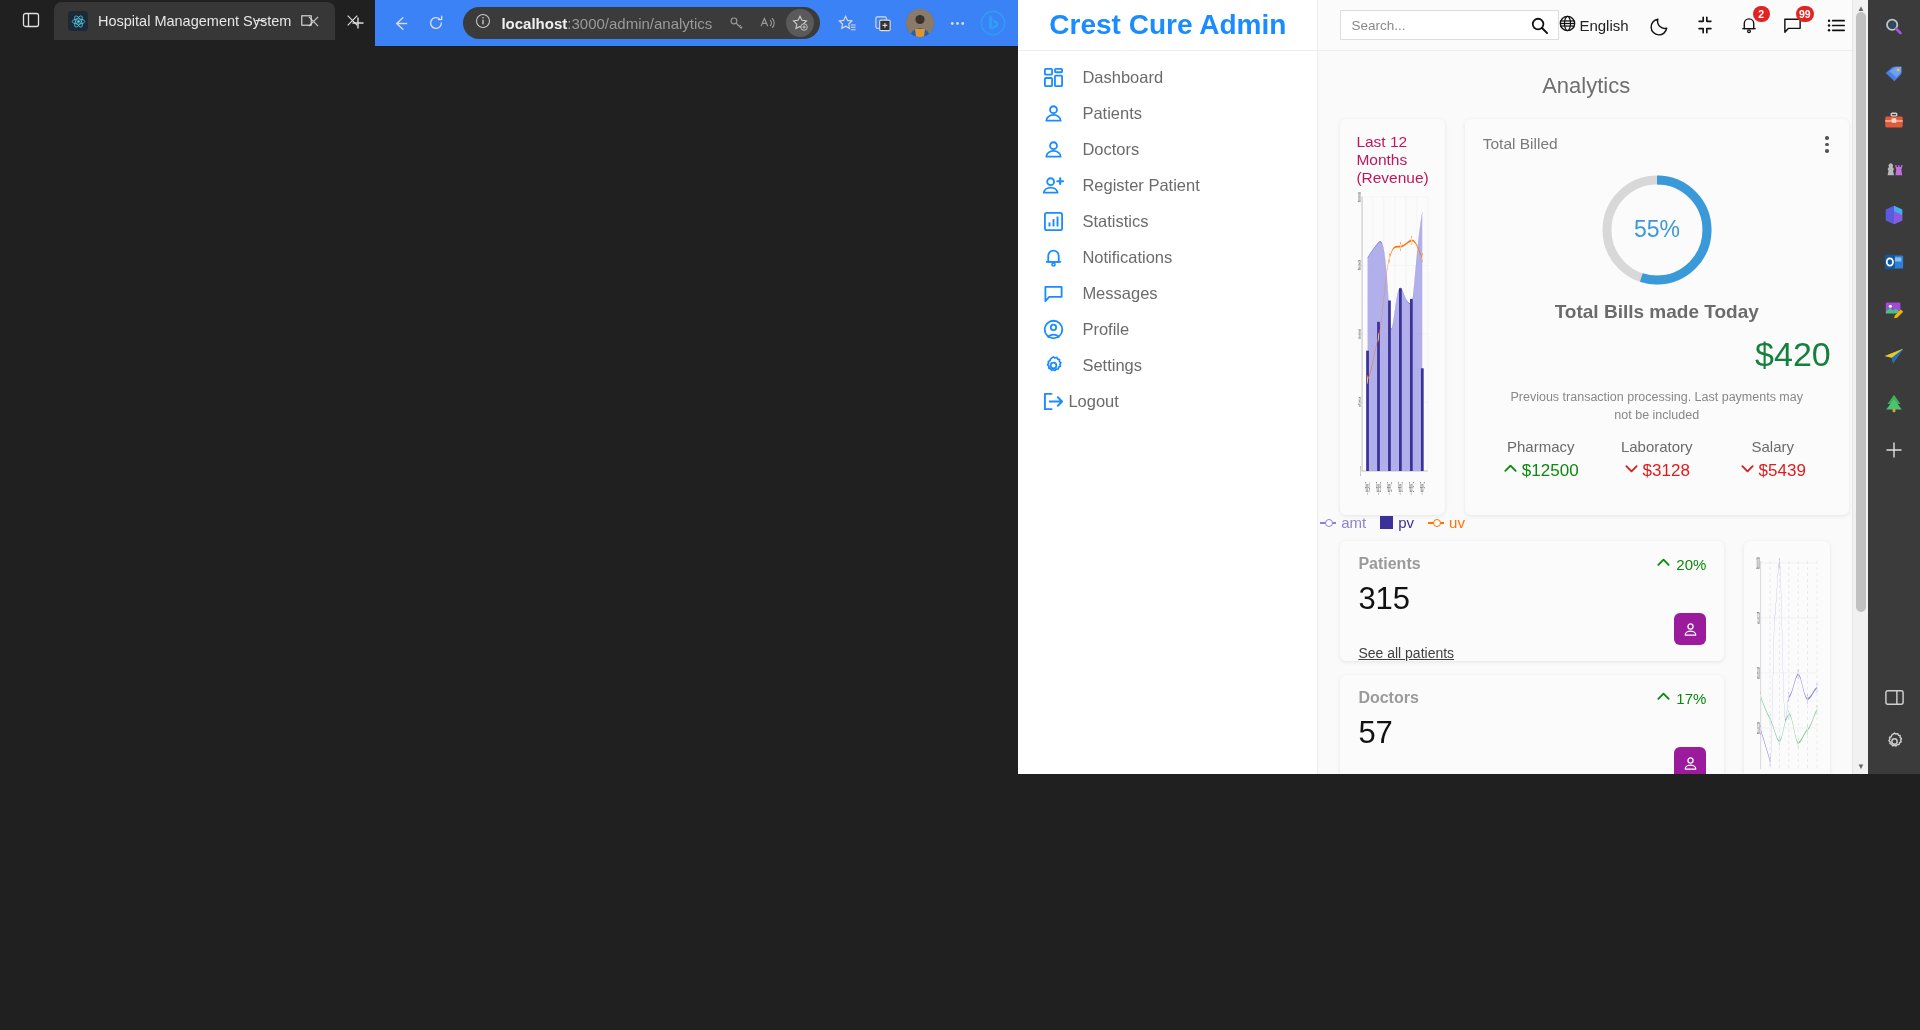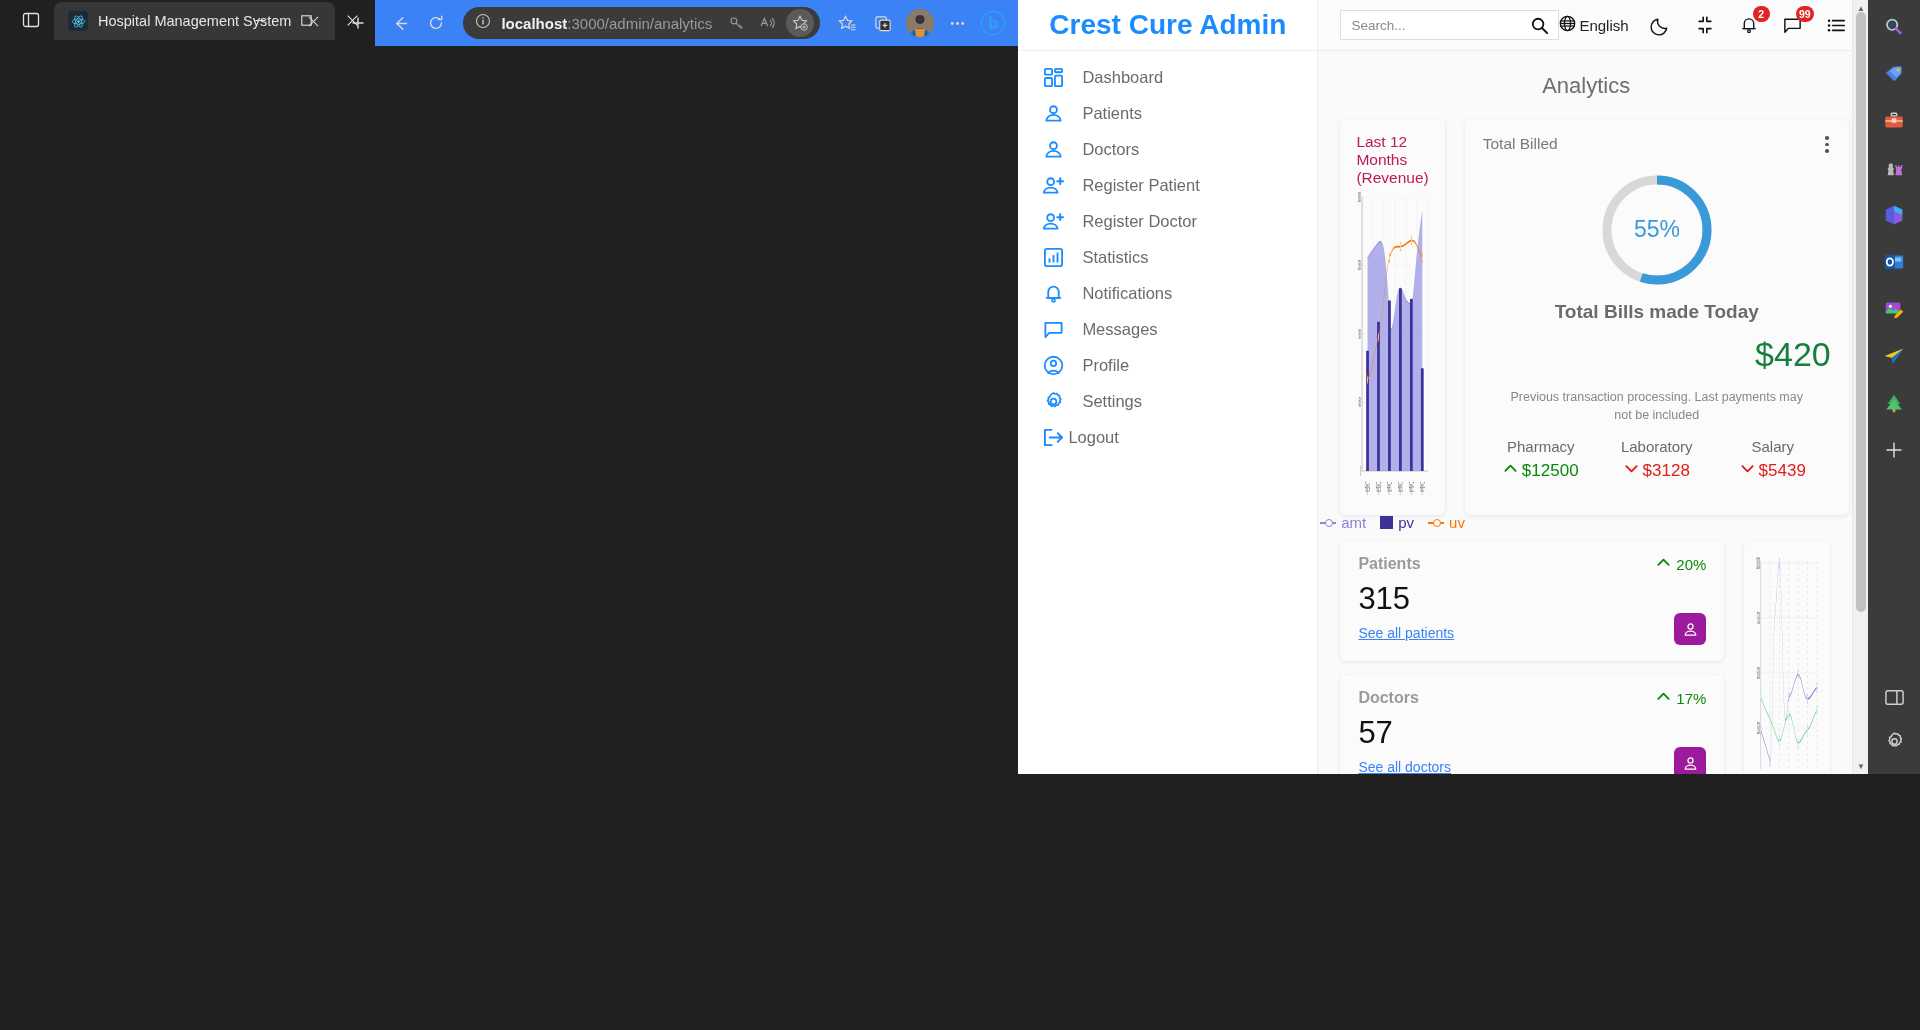--- a/index.html
+++ b/index.html
@@ -119,21 +119,21 @@
   .cval.up { color: #0a8a0a; }
   .cval.down { color: #e01b1b; }
 
   .row2 { display: flex; gap: 20px; margin-top: 26px; align-items: flex-start; }
   .statcol { width: 384px; flex: 0 0 384px; display: flex; flex-direction: column; gap: 14px; }
   .statcard { padding: 14px 18px 16px 18px; position: relative; height: 120px; }
   .stat-head { display: flex; align-items: center; }
   .stat-title { font-size: 16px; color: #9a9a9a; font-weight: 700; }
   .stat-delta { margin-left: auto; font-size: 15px; color: #0a8a0a; display:flex; align-items:center; gap:5px; }
   .stat-num { font-size: 31px; color: #111; font-weight: 300; margin-top: 8px; }
-  .stat-link { font-size: 14px; color: #3b82f6; text-decoration: underline; margin-top: 8px; display: inline-block; }
+  .stat-link { font-size: 14px; color: #404040; text-decoration: underline; margin-top: 28px; display: inline-block; }
   .stat-badge {
     position: absolute; right: 18px; bottom: 16px; width: 32px; height: 32px;
     background: #9c1a9c; border-radius: 6px; display: flex; align-items: center; justify-content: center;
   }
   .linecard { flex: 1; height: 240px; padding: 10px 12px; overflow: hidden; }
 </style>
 </head>
 <body>
 
 <div class="browser">
@@ -314,30 +314,20 @@
             <span class="ico">
               <svg width="23" height="21" viewBox="0 0 24 22">
                   <circle cx="9" cy="7" r="3.6" fill="none" stroke="#1a8cff" stroke-width="1.9"></circle>
                   <path d="M1.8 18.5 a7.3 6 0 0 1 14.5 0 Z" fill="none" stroke="#1a8cff" stroke-width="1.9" stroke-linejoin="round"></path>
                   <path d="M19 3.5 V9.5 M16 6.5 H22" stroke="#1a8cff" stroke-width="2.2" stroke-linecap="round"></path>
                 </svg>
             </span>
             <span class="lbl">Register Patient</span>
           </div>
 
-          <div class="nav-item">
-            <span class="ico">
-              <svg width="23" height="21" viewBox="0 0 24 22">
-                  <circle cx="9" cy="7" r="3.6" fill="none" stroke="#1a8cff" stroke-width="1.9"></circle>
-                  <path d="M1.8 18.5 a7.3 6 0 0 1 14.5 0 Z" fill="none" stroke="#1a8cff" stroke-width="1.9" stroke-linejoin="round"></path>
-                  <path d="M19 3.5 V9.5 M16 6.5 H22" stroke="#1a8cff" stroke-width="2.2" stroke-linecap="round"></path>
-                </svg>
-            </span>
-            <span class="lbl">Register Doctor</span>
-          </div>
 
           <div class="nav-item">
             <span class="ico">
               <svg width="21" height="21" viewBox="0 0 22 22">
                   <rect x="2" y="2" width="18" height="18" rx="2" fill="none" stroke="#1a8cff" stroke-width="1.9"></rect>
                   <rect x="5.8" y="12" width="2" height="4.2" fill="#1a8cff"></rect>
                   <rect x="10" y="8.5" width="2" height="7.7" fill="#1a8cff"></rect>
                   <rect x="14.2" y="5.8" width="2" height="10.4" fill="#1a8cff"></rect>
                 </svg>
             </span>

